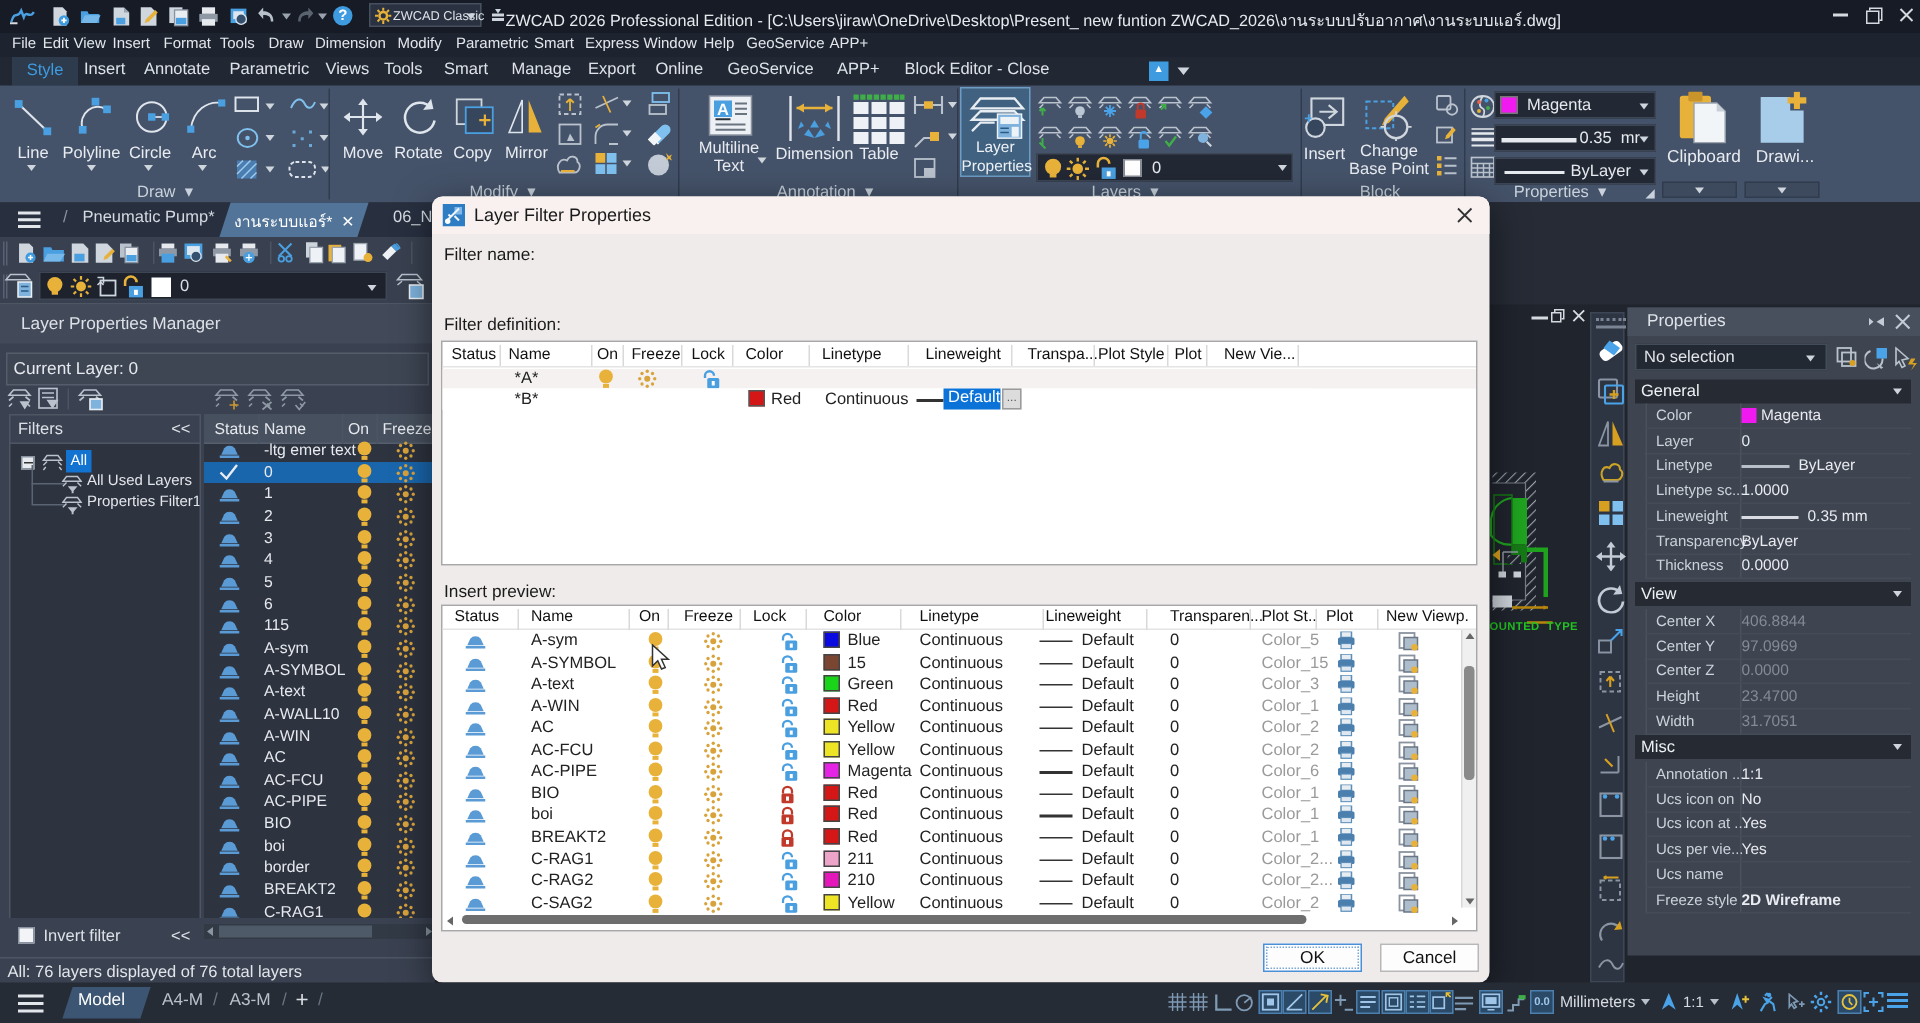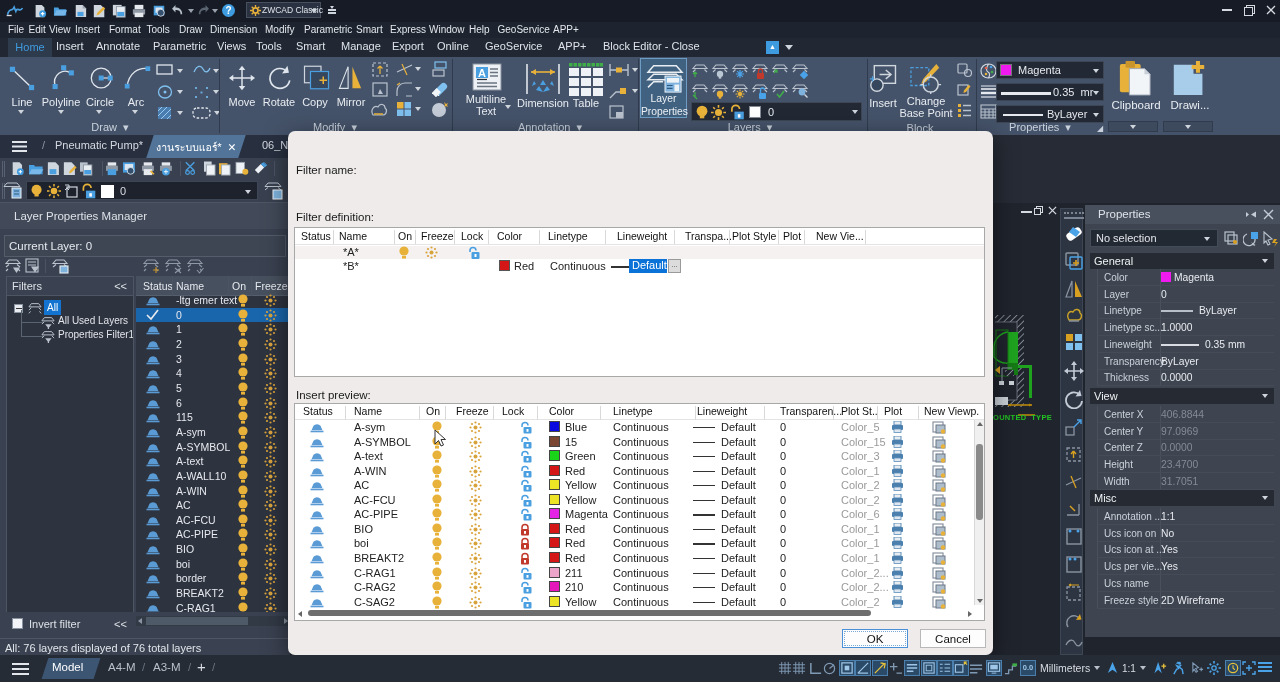--- a/index.html
+++ b/index.html
@@ -99,20 +99,21 @@
         <circle cx="6.5" cy="6.5" r="3" fill="none" stroke="#e8b23a" stroke-width="2"></circle>
         <g stroke="#e8b23a" stroke-width="1.6">
           <path d="M6.5 0v2.5M6.5 10.5V13M0 6.5h2.5M10.5 6.5H13M2 2l1.7 1.7M9.3 9.3L11 11M11 2L9.3 3.7M3.7 9.3L2 11"></path>
         </g>
       </svg>
     <span style="padding-left:15px;white-space:nowrap;display:inline-block;font-size:8.5px;">ZWCAD Classic</span>
     <div class="abs" style="right:3px;top:6px;width:0;height:0;border-left:3px solid transparent;border-right:3px solid transparent;border-top:4px solid #cfd5dc"></div>
   </div>
   <div class="abs" style="left:328px;top:9px;width:8px;height:1.6px;background:#cfd5dc;box-shadow:0 3px 0 #cfd5dc;"></div>
   <div class="abs" style="left:330px;top:5.5px;width:0;height:0;border-left:2.5px solid transparent;border-right:2.5px solid transparent;border-top:3px solid #cfd5dc"></div>
+  <div class="abs" style="left:337px;top:5px;font-size:10.8px;color:#e6e9ee;">ZWCAD 2026 Professional Edition - [C:\Users\jiraw\OneDrive\Desktop\Present_ new funtion ZWCAD_2026\งานระบบปรับอากาศ\งานระบบแอร์.dwg]</div>
   <div class="abs" style="left:1222px;top:9px;width:10px;height:1.5px;background:#d5dae0"></div>
   <div class="abs" style="left:1246px;top:5px;width:9px;height:9px;border:1.2px solid #d5dae0"></div>
   <div class="abs" style="left:1244px;top:7px;width:9px;height:9px;border:1.2px solid #d5dae0;background:#161b25"></div>
   <svg class="abs" style="left:1266px;top:5px" width="10" height="10" viewBox="0 0 10 10">
       <path d="M1 1l8 8M9 1l-8 8" stroke="#d5dae0" stroke-width="1.3"></path>
     </svg>
 </div>
 <div class="abs" id="menubar">
     <span class="abs" style="left:8px;top:2px;">File</span>
     <span class="abs" style="left:28.5px;top:2px;">Edit</span>
@@ -125,21 +126,21 @@
     <span class="abs" style="left:265px;top:2px;">Modify</span>
     <span class="abs" style="left:304px;top:2px;">Parametric</span>
     <span class="abs" style="left:356px;top:2px;">Smart</span>
     <span class="abs" style="left:390px;top:2px;">Express</span>
     <span class="abs" style="left:429px;top:2px;">Window</span>
     <span class="abs" style="left:469px;top:2px;">Help</span>
     <span class="abs" style="left:497.5px;top:2px;">GeoService</span>
     <span class="abs" style="left:553px;top:2px;">APP+</span>
   </div>
 <div class="abs" id="tabrow">
-<div class="abs" style="left:8px;top:0;height:19px;background:#2e3b4c;width:44px;text-align:center;line-height:18px;color:#3f9be0;">Home</div>
+<div class="abs" style="left:8px;top:0;height:19px;background:#2e3b4c;width:44px;text-align:center;line-height:18px;color:#3f9be0;">Style</div>
 <span class="abs" style="left:56px;top:2px;">Insert</span>
     <span class="abs" style="left:96px;top:2px;">Annotate</span>
     <span class="abs" style="left:153px;top:2px;">Parametric</span>
     <span class="abs" style="left:217px;top:2px;">Views</span>
     <span class="abs" style="left:256px;top:2px;">Tools</span>
     <span class="abs" style="left:296px;top:2px;">Smart</span>
     <span class="abs" style="left:341px;top:2px;">Manage</span>
     <span class="abs" style="left:392px;top:2px;">Export</span>
     <span class="abs" style="left:437px;top:2px;">Online</span>
     <span class="abs" style="left:485px;top:2px;">GeoService</span>
@@ -1539,25 +1540,37 @@
         <div class="abs" style="left:70px;top:0;width:1px;height:17px;background:#4a515d;"></div>
         <div class="abs" style="left:7px;bottom:0;width:177px;height:1px;background:#454c58;"></div>
         <span class="plab" style="left:14px;">Ucs name</span>
         <span class="pval" style="left:71px;"></span>
       </div>
 <div class="prow" style="top:386.5px;">
         <div class="abs" style="left:7px;top:0;width:1px;height:17px;background:#4a515d;"></div>
         <div class="abs" style="left:70px;top:0;width:1px;height:17px;background:#4a515d;"></div>
         <div class="abs" style="left:7px;bottom:0;width:177px;height:1px;background:#454c58;"></div>
         <span class="plab" style="left:14px;">Freeze style</span>
-        <span class="pval" style="left:71px;">2D Wireframe</span>
+        <span class="pval" style="left:71px;font-weight:bold;">2D Wireframe</span>
       </div>
     </div>
 </div>
 <div class="abs" id="dlg">
+  <div class="abs" id="dlg-title">
+    <svg class="abs" style="left:7px;top:5px" width="15" height="15" viewBox="0 0 15 15">
+        <rect width="15" height="15" fill="#2e7cc4"></rect>
+        <rect x="8" y="2" width="5" height="5" fill="#7fb8e8"></rect>
+        <path d="M3 11 L11 3 M8 8 l3 3 M4 7 l2 2" stroke="#eef4fa" stroke-width="1.4"></path>
+        <circle cx="3.5" cy="11.5" r="1.8" fill="#fff"></circle>
+      </svg>
+    <span class="abs" style="left:28px;top:5px;">Layer Filter Properties</span>
+    <svg class="abs" style="left:683px;top:7px" width="11" height="11" viewBox="0 0 11 11">
+        <path d="M1 1l9 9M10 1l-9 9" stroke="#333" stroke-width="1.2"></path>
+      </svg>
+  </div>
   <div class="abs dlabel" style="left:8px;top:33px;">Filter name:</div>
   <div class="abs dlabel" style="left:8px;top:80px;">Filter definition:</div>
   <div class="abs dtable" style="left:6px;top:96px;width:691px;height:150px;">
     <div class="abs" style="left:0;top:0;width:100%;height:17px;border-bottom:1px solid #e4e4e4;">
       <span class="abs dth" style="left:6px;top:2px;">Status</span>
         <span class="abs dth" style="left:44px;top:2px;">Name</span>
         <span class="abs dth" style="left:103px;top:2px;">On</span>
         <span class="abs dth" style="left:126px;top:2px;">Freeze</span>
         <span class="abs dth" style="left:166px;top:2px;">Lock</span>
         <span class="abs dth" style="left:202px;top:2px;">Color</span>

